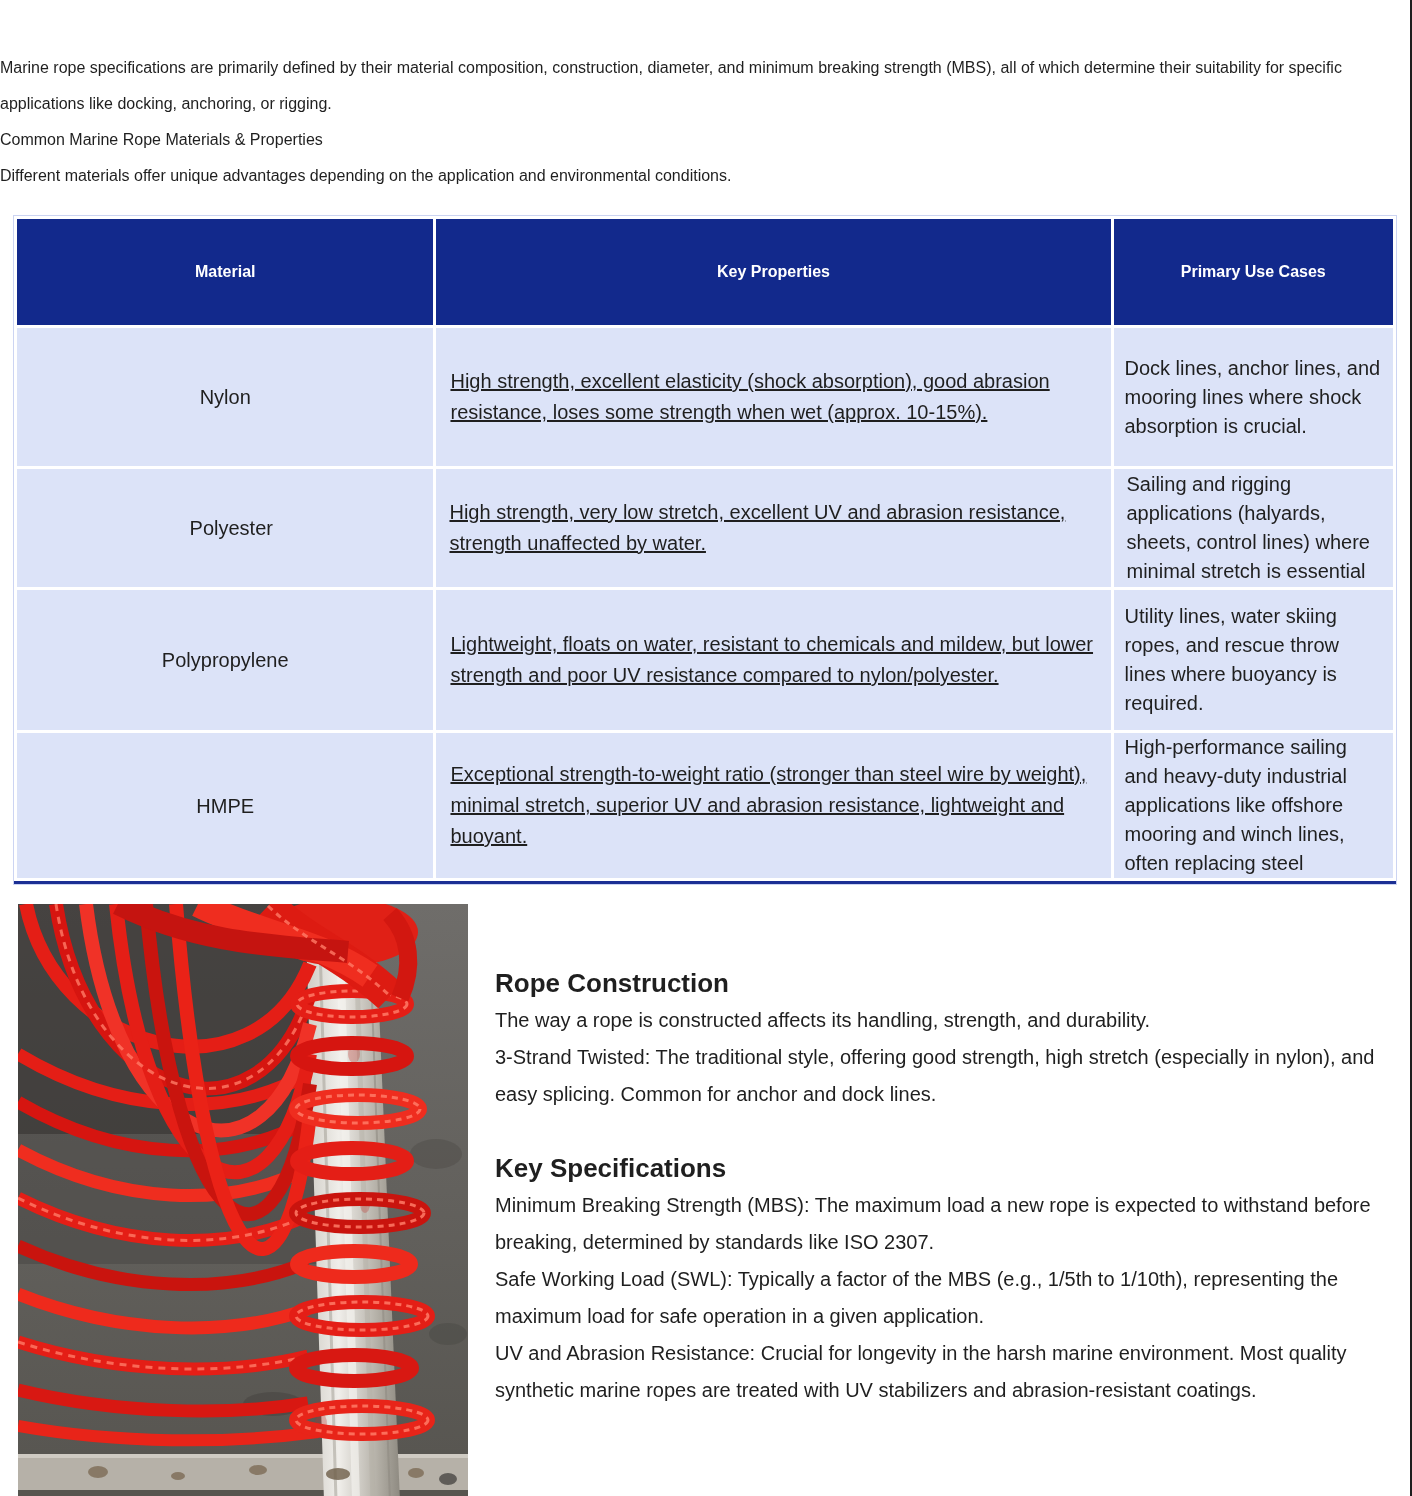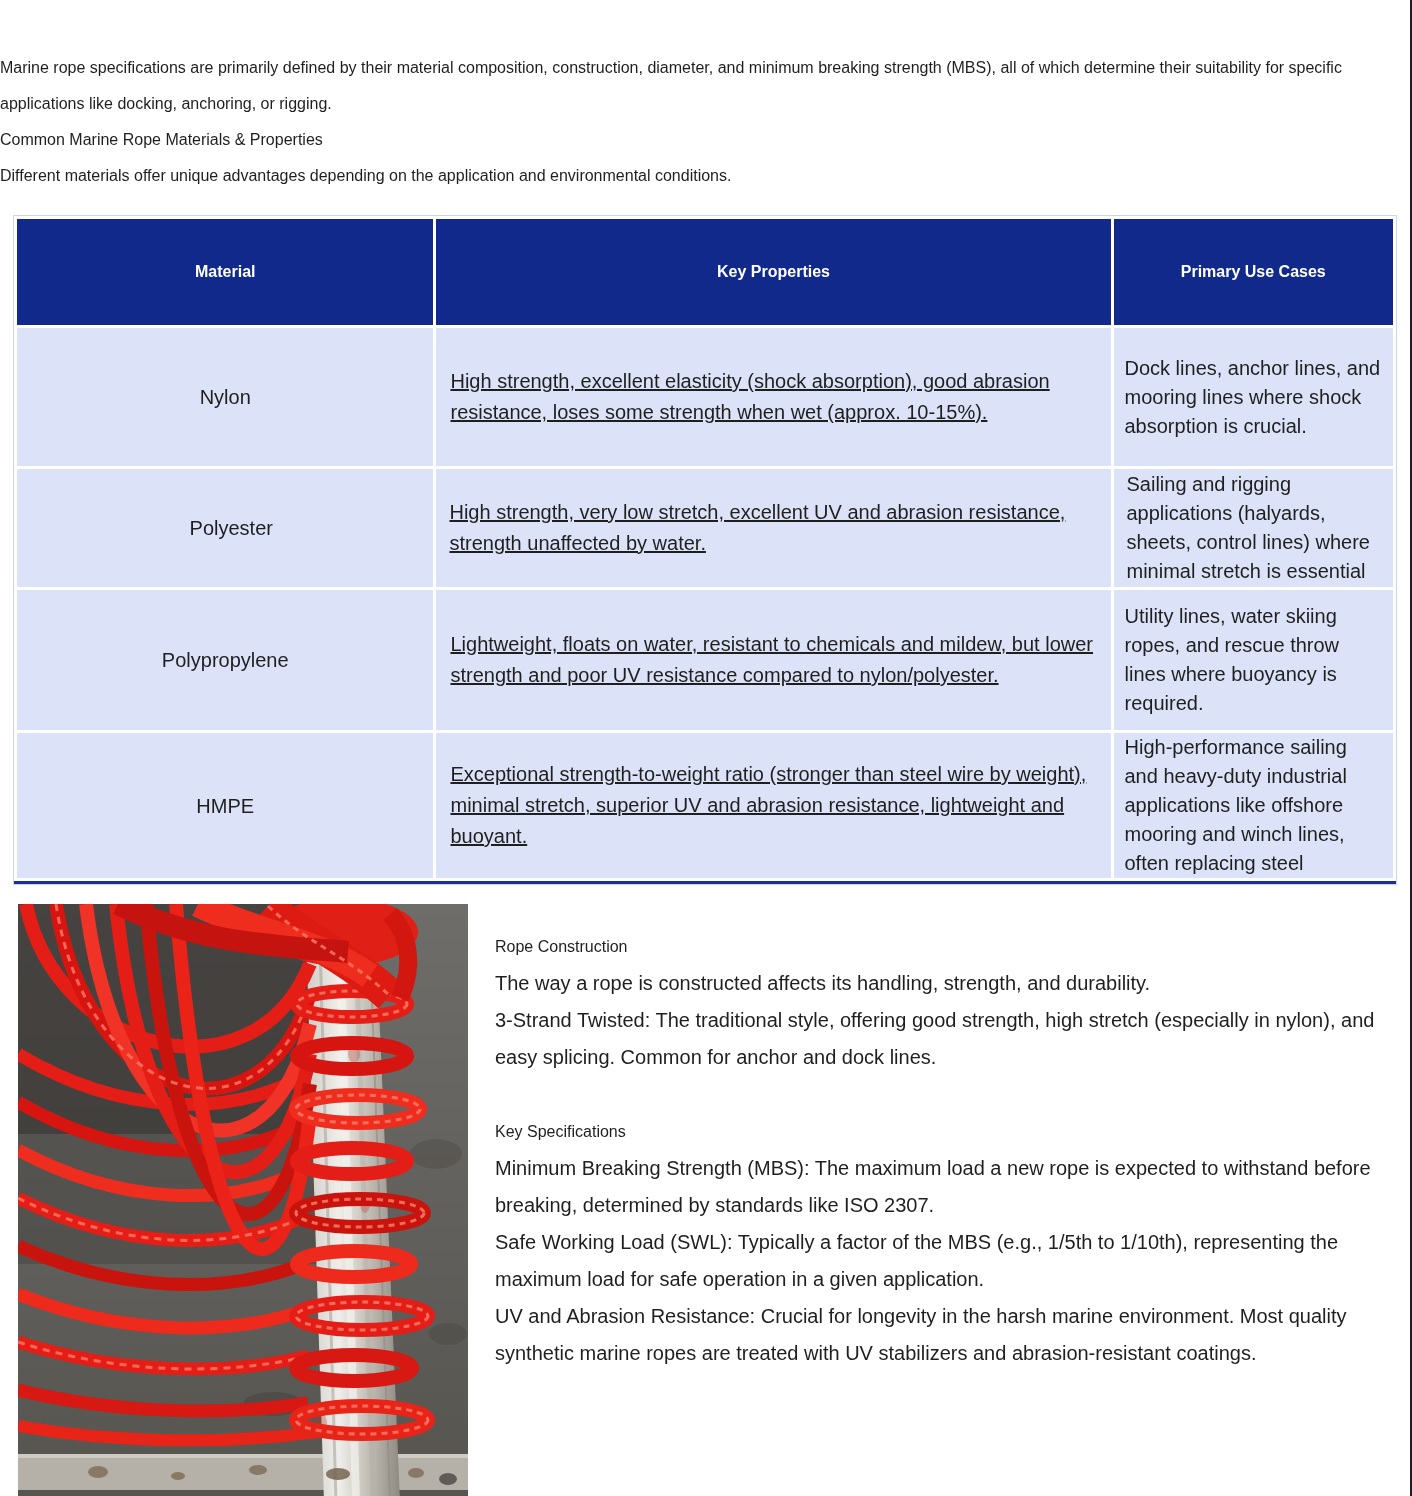--- a/index.html
+++ b/index.html
@@ -26,21 +26,21 @@
   tbody tr:nth-child(4) td { height:142px; }
   col.c-material { width:30.4%; }
   col.c-props    { width:49.2%; }
   col.c-use      { width:20.4%; }
 
   
   .bottom { display:flex; margin:20px 0 0 18px; }
   .photo { flex:0 0 450px; width:450px; height:597px; }
   .photo svg { display:block; }
   .text-col { margin-left:27px; padding-top:24px; padding-right:10px; font-size:20px; line-height:37px; width:905px; }
-  .section-title { font-weight:normal; font-size:16px; line-height:37px; }
+  .section-title { font-weight:bold; font-size:26px; line-height:37px;margin-top:37px; }
   .section p { margin:0; }
   .section + .section { margin-top:37px; }
 </style>
 </head>
 <body>
 
 <div class="page">
 
   <div class="intro">
     <p>Marine rope specifications are primarily defined by their material composition, construction, diameter, and minimum breaking strength (MBS), all of which determine their suitability for specific applications like docking, anchoring, or rigging.</p>

